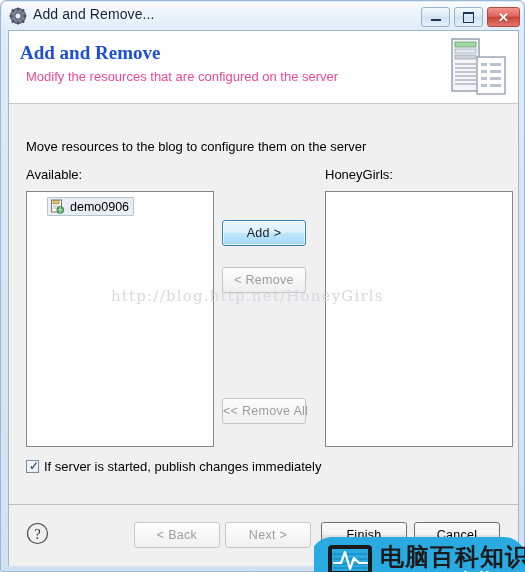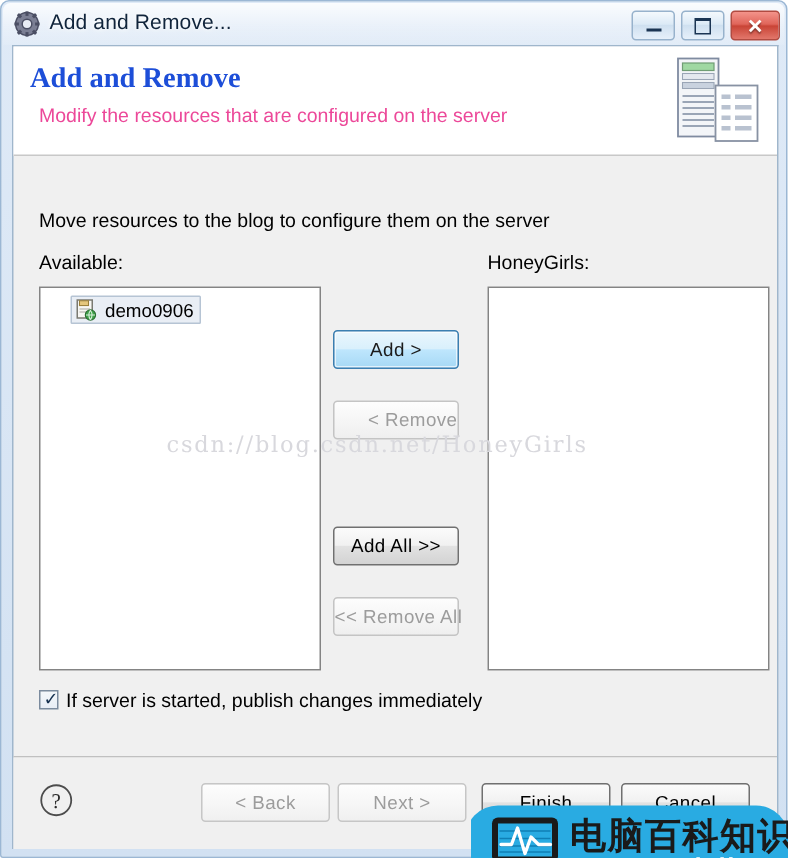--- a/index.html
+++ b/index.html
@@ -196,21 +196,21 @@
     border: 1px solid #3c7fb1;
     background: linear-gradient(180deg,#eaf6fd 0%,#d9f0fc 48%,#bee6fd 51%,#a7d9f5 100%);
     box-shadow: inset 0 0 0 1px rgba(255,255,255,.65);
   }
   .mid-btn.disabled {
     color: #9c9c9c;
     border: 1px solid #c4c4c4;
     background: linear-gradient(180deg,#fdfdfd 0%,#f6f6f6 50%,#efefef 100%);
   }
   #btn-add        { top: 189px; }
-  #btn-remove     { top: 236px; text-align: right; }
+  #btn-remove     { top: 236px; }
   #btn-add-all    { top: 320px; }
   #btn-remove-all { top: 367px; }
 
   
   #publish-row {
     position: absolute;
     left: 17px; top: 428px;
     display: flex;
     align-items: center;
     gap: 5px;
@@ -394,21 +394,20 @@
           </svg>
         </span>
         <span>demo0906</span>
       </div>
     </div>
 
     <div id="list-configured" class="listbox"></div>
 
     <div id="btn-add" class="mid-btn focused">Add &gt;</div>
     <div id="btn-remove" class="mid-btn disabled">&lt; Remove</div>
-    <div id="btn-add-all" class="mid-btn enabled">Add All &gt;&gt;</div>
     <div id="btn-remove-all" class="mid-btn disabled">&lt;&lt; Remove All</div>
 
     <div id="publish-row">
       <span id="publish-check">
         <span class="tick">✓</span>
       </span>
       <span id="publish-label">If server is started, publish changes immediately</span>
     </div>
 
     <div id="footer-sep"></div>
@@ -420,21 +419,21 @@
         </svg>
       </span>
       <div id="btn-back" class="footer-btn disabled">&lt; Back</div>
       <div id="btn-next" class="footer-btn disabled">Next &gt;</div>
       <div id="btn-finish" class="footer-btn enabled">Finish</div>
       <div id="btn-cancel" class="footer-btn enabled">Cancel</div>
     </div>
 
   </div>
 
-  <div id="watermark-url">csdn://blog.csdn.net/HoneyGirls</div>
+  <div id="watermark-url">http://blog.http.net/HoneyGirls</div>
 
   <div id="logo-watermark">
     <svg id="logo-badge" viewBox="0 0 212 51">
       <defs>
         <clipPath id="clipbadge">
             <rect x="0" y="0" width="212" height="51"></rect>
           </clipPath>
       </defs>
       <g clip-path="url(#clipbadge)">
 

